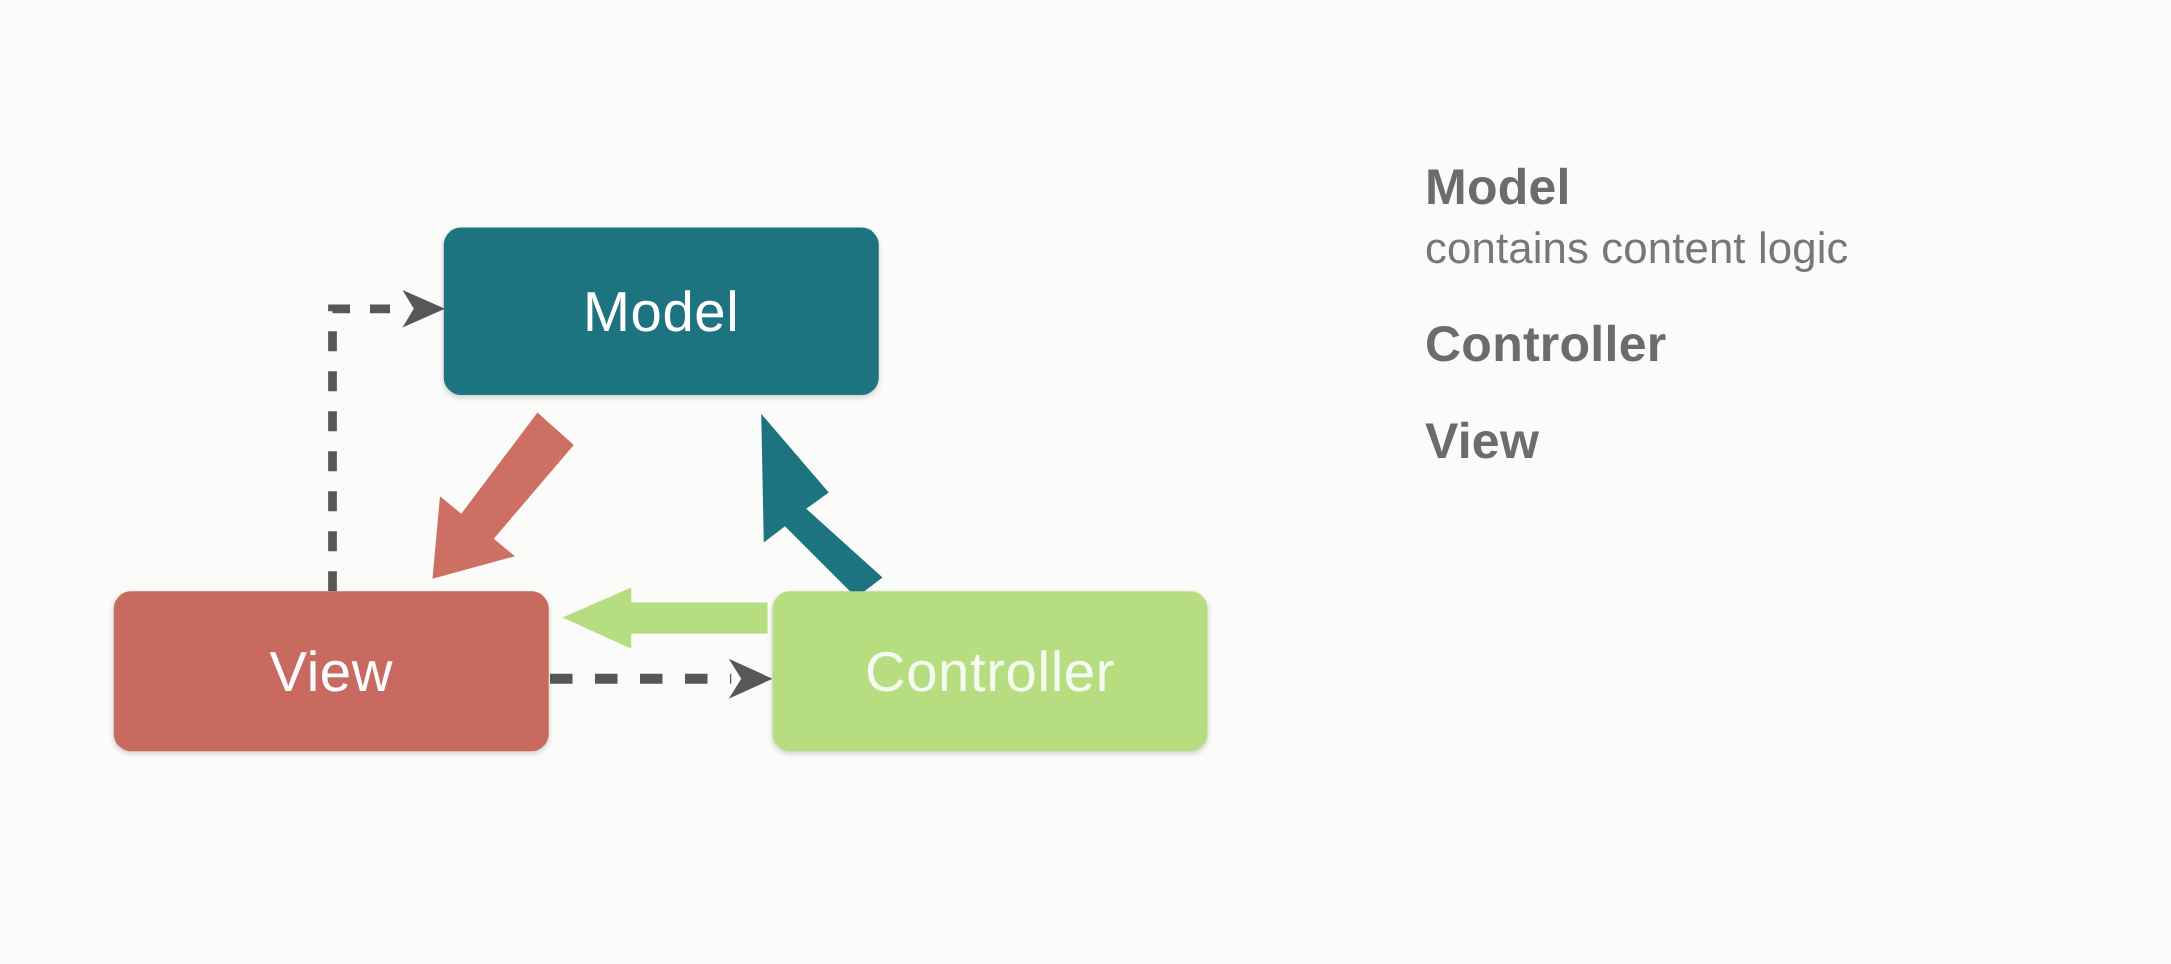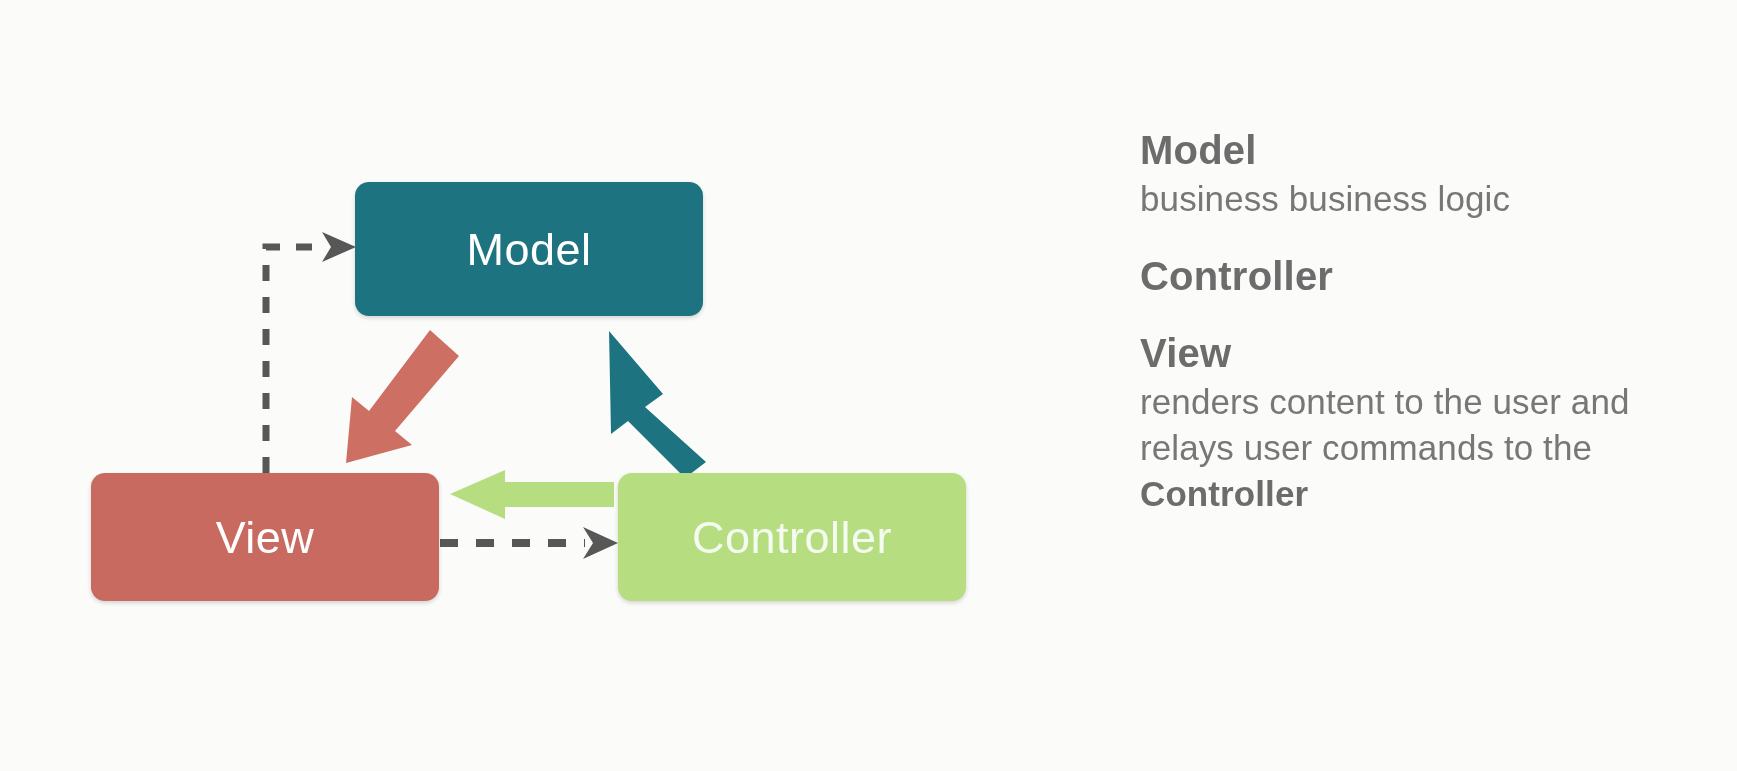--- a/index.html
+++ b/index.html
@@ -166,27 +166,26 @@
     <div class="node-box" id="node-controller">
       <span class="node-label">Controller</span>
     </div>
 
   </div>
 
   <div id="legend">
 
     <div class="legend-entry">
       <div class="legend-term">Model</div>
-      <div class="legend-desc">business business logic</div>
+      <div class="legend-desc">contains content logic</div>
     </div>
 
     <div class="legend-entry">
       <div class="legend-term">Controller</div>
     </div>
 
     <div class="legend-entry">
       <div class="legend-term">View</div>
-      <div class="legend-desc">renders content to the user and relays user commands to the <b>Controller</b></div>
     </div>
 
   </div>
 
 </div>
 
 </body></html>

